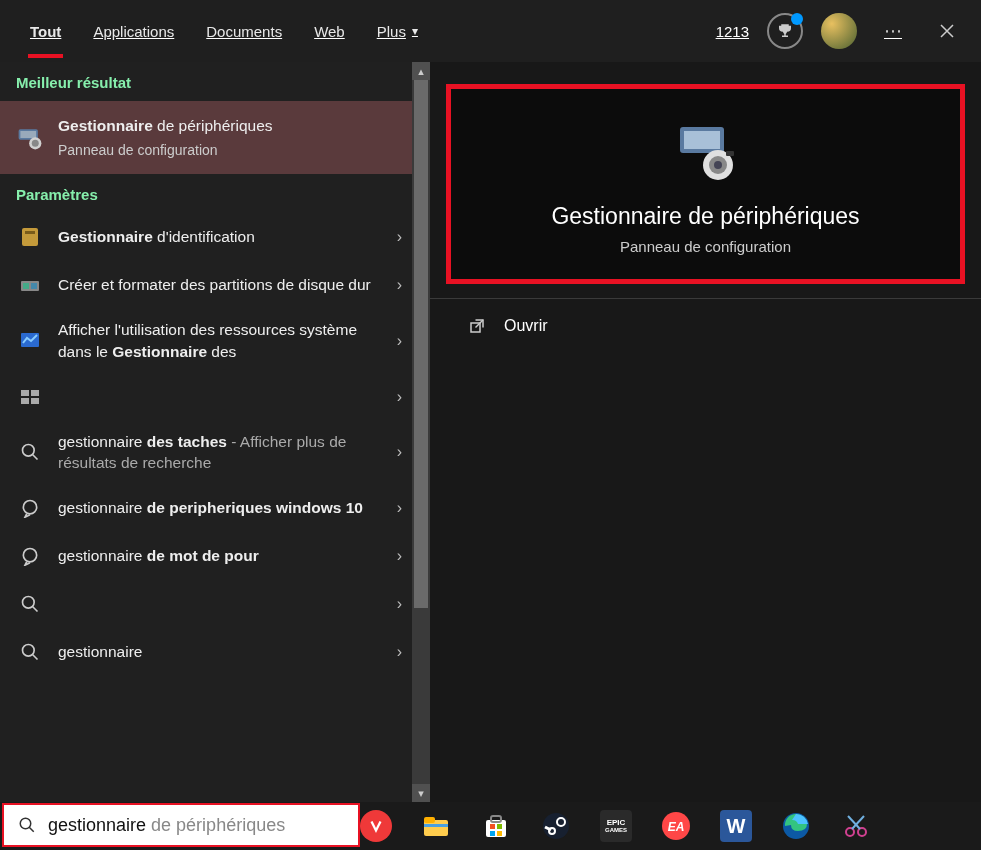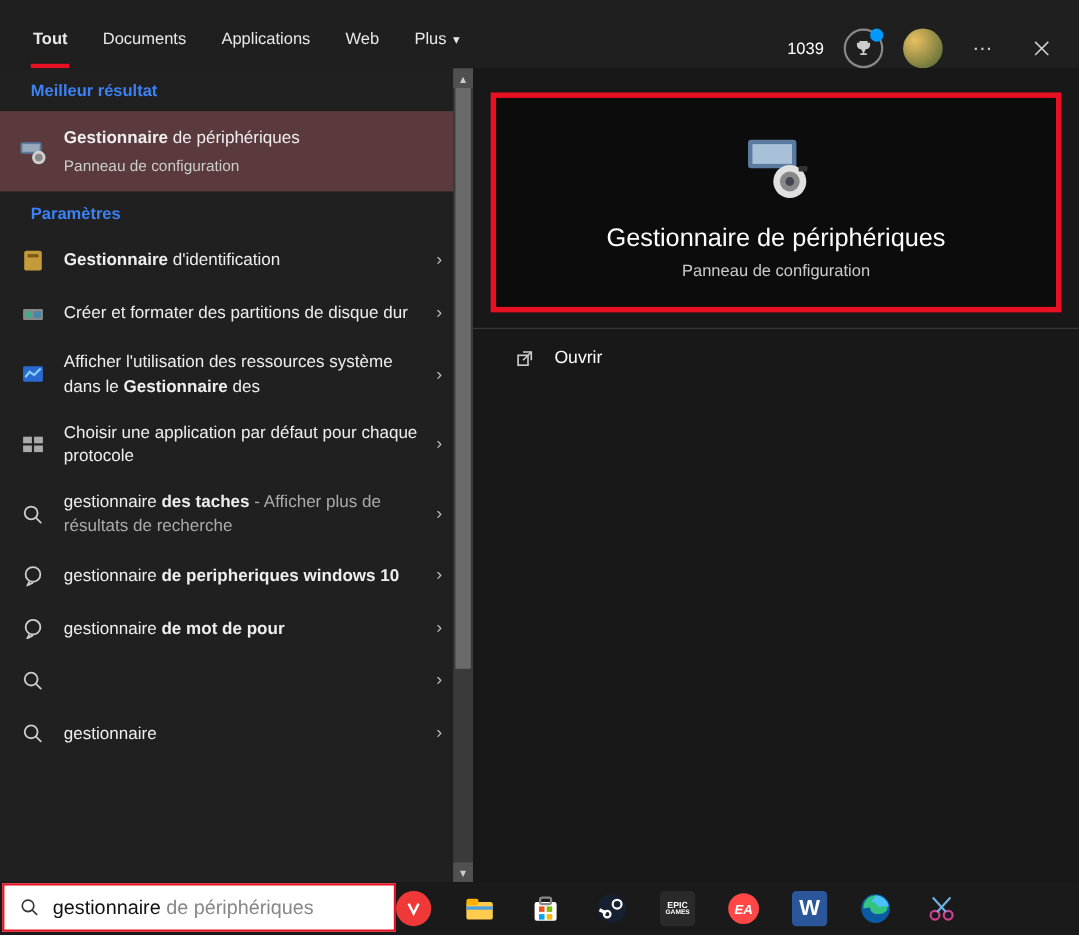--- a/index.html
+++ b/index.html
@@ -11,22 +11,23 @@
     color: #fff;
     overflow: hidden;
     position: relative;
   }
 
   
   .tabbar {
     height: 62px;
     background: #1f1f1f;
     display: flex;
-    align-items: flex-end;
+    align-items: center;
     padding: 0 16px;
+    text-decoration: underline;
   }
   .tabs { display: flex; gap: 4px; }
   .tab {
     padding: 18px 14px;
     color: #e8e8e8;
     font-size: 15px;
     cursor: pointer;
     position: relative;
   }
   .tab.active { font-weight: 600; }
@@ -58,21 +59,21 @@
   }
   .left-scroll { height: 100%; overflow-y: auto; }
   .scrollbar {
     position: absolute; right:0; top:0; bottom:0; width:18px;
     background:#3a3a3a;
   }
   .scrollbar .arrow { height:18px; background:#505050; color:#ccc; font-size:11px; display:flex; align-items:center; justify-content:center;}
   .scrollbar .track { position:absolute; top:18px; bottom:18px; left:0; right:0; }
   .scrollbar .thumb { position:absolute; left:2px; right:2px; top:0; height:75%; background:#6a6a6a; }
 
-  .section-title { padding: 12px 28px 10px; font-size:15px; font-weight:600; color:#3b82f6; }
+  .section-title { padding: 12px 16px 10px; font-size:15px; font-weight:600; color:#86efac; }
   .result-row {
     display:flex; align-items:center; gap:14px;
     padding: 10px 16px;
     cursor:pointer;
     position: relative;
   }
   .result-row.best { background:#5a3a3c; padding-top:14px; padding-bottom:14px;}
   .result-icon { width:28px; height:28px; flex-shrink:0; display:flex; align-items:center; justify-content:center; }
   .result-text { flex:1; font-size:15.5px; color:#eee; line-height:1.4; padding-right: 24px;}
   .result-sub { font-size:14px; color:#ccc; margin-top:4px;}
@@ -125,31 +126,31 @@
 
   
   svg { display:block; }
 </style>
 </head>
 <body>
 
 <div class="tabbar">
   <div class="tabs">
     <div class="tab active">Tout</div>
+    <div class="tab">Applications</div>
     <div class="tab">Documents</div>
-    <div class="tab">Applications</div>
     <div class="tab">Web</div>
     <div class="tab tab-more">
       <span>Plus</span>
       <span class="chev-down">▾</span>
     </div>
   </div>
   <div class="spacer"></div>
   <div class="topright">
-    <span class="points">1039</span>
+    <span class="points">1213</span>
     <div class="medal-wrap">
       <svg width="18" height="18" viewBox="0 0 24 24">
           <path fill="#ccc" d="M7 3h10v2h3v3a5 5 0 0 1-5 5h-.3A5 5 0 0 1 13 16v2h3v2H8v-2h3v-2a5 5 0 0 1-1.7-3H9a5 5 0 0 1-5-5V5h3V3z"></path>
         </svg>
       <div class="medal-dot"></div>
     </div>
     <div class="avatar"></div>
     <div class="more-btn">⋯</div>
     <div class="close-btn">
       <svg width="16" height="16" viewBox="0 0 16 16">
@@ -217,21 +218,20 @@
 
       <div class="result-row">
         <div class="result-icon">
           <svg width="24" height="24" viewBox="0 0 24 24">
               <rect x="3" y="5" width="8" height="6" fill="#aaa"></rect>
               <rect x="13" y="5" width="8" height="6" fill="#aaa"></rect>
               <rect x="3" y="13" width="8" height="6" fill="#aaa"></rect>
               <rect x="13" y="13" width="8" height="6" fill="#aaa"></rect>
             </svg>
         </div>
-        <div class="result-text">Choisir une application par défaut pour chaque protocole</div>
         <span class="result-chev">›</span>
       </div>
 
 
       <div class="result-row">
         <div class="result-icon">
           <svg width="20" height="20" viewBox="0 0 24 24">
               <circle cx="10" cy="10" r="7" fill="none" stroke="#ccc" stroke-width="2"></circle>
               <line x1="15" y1="15" x2="21" y2="21" stroke="#ccc" stroke-width="2"></line>
             </svg>

